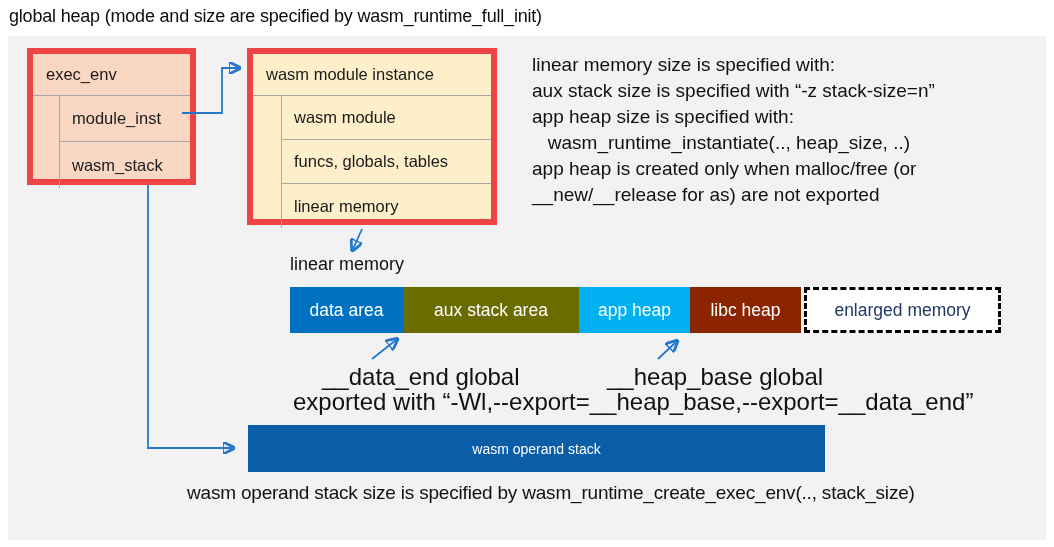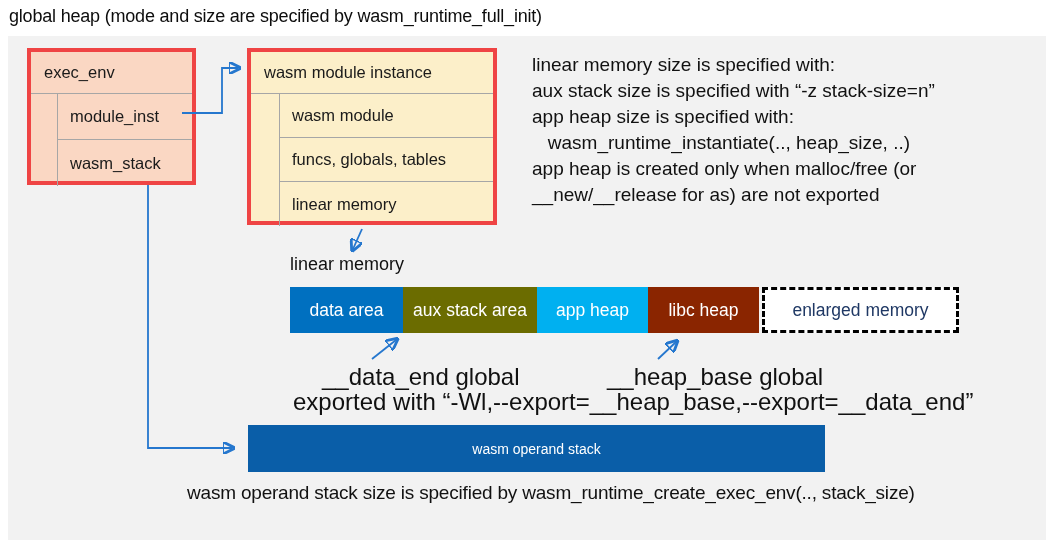--- a/index.html
+++ b/index.html
@@ -10,21 +10,21 @@
   }
   .title {
     position:absolute; left:9px; top:6px; font-size:18px; font-weight:500;
     letter-spacing:-0.2px; color:#0d0d0d; white-space:pre;
   }
   .panel {
     position:absolute; left:8px; top:36px; width:1038px; height:504px;
     background:#f2f2f2;
   }
   
-  .box { position:absolute; border:4px solid #ef4444; }
+  .box { position:absolute; border:6px solid #ef4444; }
   .box-pink  { background:#fad7c3; }
   .box-cream { background:#fcefc9; }
   .box-header { display:flex; align-items:center; padding-left:13px;
     font-size:16.5px; color:#1a1a1a; border-bottom:1px solid #a6a6a6; }
   .box-rows { border-left:1px solid #a6a6a6; }
   .box-row { display:flex; align-items:center; padding-left:12px;
     font-size:16.5px; color:#1a1a1a; border-bottom:1px solid #a6a6a6; }
   .box-row:last-child { border-bottom:none; }
   .exec-box { left:19px; top:12px; width:169px; height:137px; }
   .exec-box .box-header { height:42px; }
@@ -37,21 +37,21 @@
   
   .notes { position:absolute; left:524px; top:16px; font-size:19px;
     line-height:26px; color:#111; }
   .note-line { white-space:pre; }
   
   .lm-label { position:absolute; left:282px; top:218px; font-size:18px; color:#111; }
   .lm-bar { position:absolute; left:282px; top:251px; height:46px; display:flex; }
   .seg { display:flex; align-items:center; justify-content:center;
     color:#ffffff; font-size:17.5px; white-space:nowrap; }
   .seg-data { width:113px; }
-  .seg-aux  { width:134px;text-align:right; }
+  .seg-aux  { width:176px;text-align:right; }
   .seg-app  { width:111px; }
   .seg-libc { width:111px; }
   .seg-enlarged { width:197px; margin-left:3px; background:#ffffff;
     border:3px dashed #000000; color:#1f3864; }
   
   .ann { position:absolute; font-size:24px; color:#111; white-space:pre; }
   .ann-dataend  { left:314px; top:327px; }
   .ann-heapbase { left:599px; top:327px; }
   .ann-export   { left:285px; top:352px; }
   

